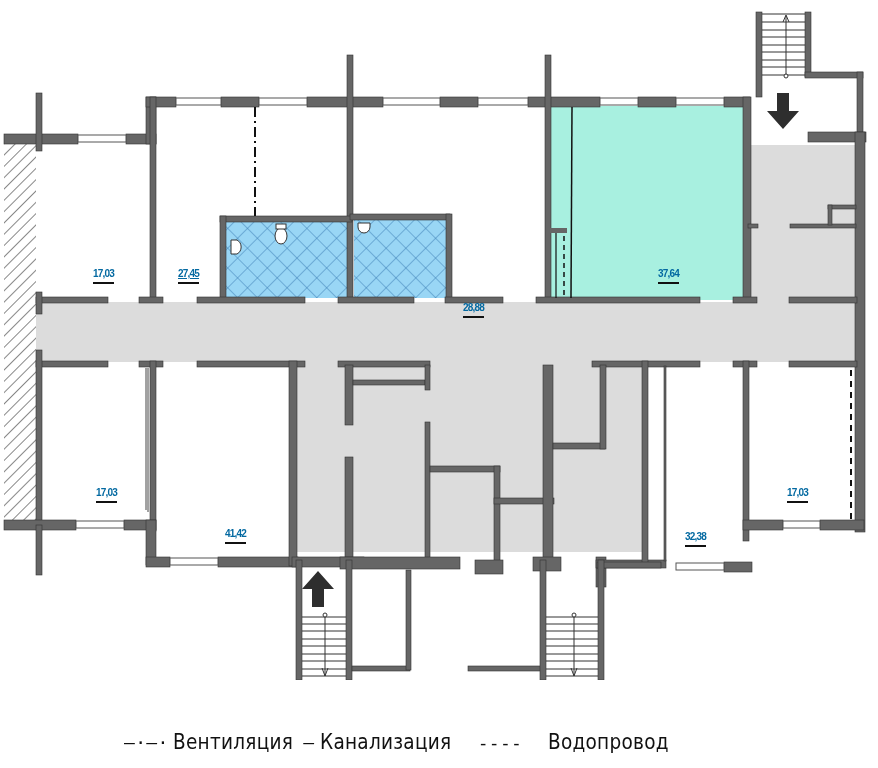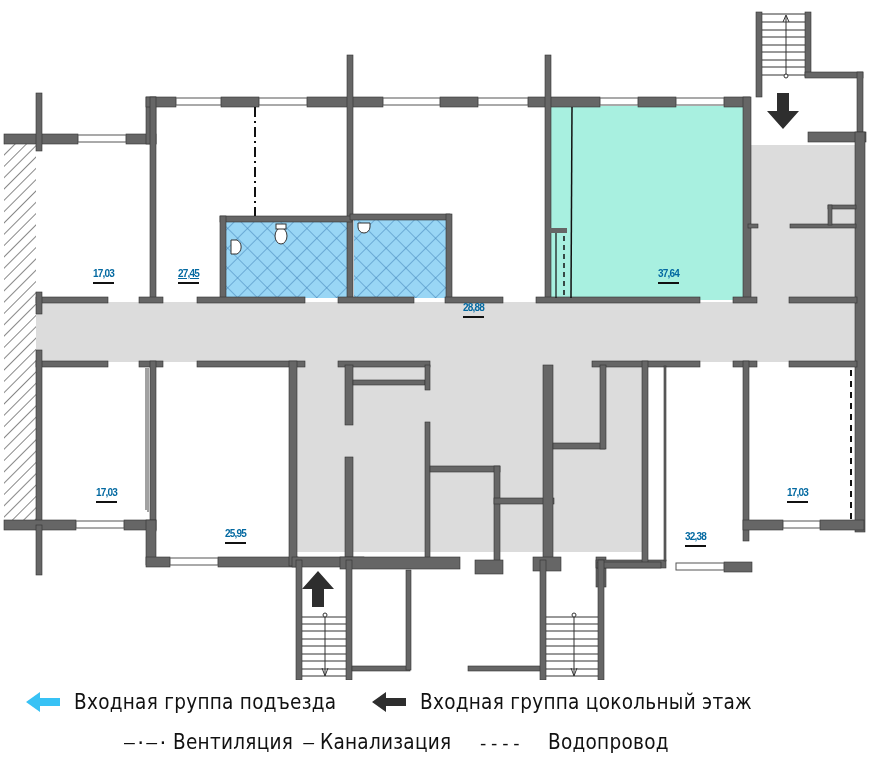--- a/index.html
+++ b/index.html
@@ -221,36 +221,26 @@
     <path d="M777 93 h12 v18 h10 l-16 18 l-16 -18 h10 z" fill="#2e2e2e"></path>
     <path d="M312 607 h12 v-18 h10 l-16 -18 l-16 18 h10 z" fill="#2e2e2e"></path>
   </svg>
 
   
   <div class="area-label" style="left:93px; top:267px;">17,03</div>
   <div class="area-label" style="left:178px; top:267px;text-decoration:underline;">27,45</div>
   <div class="area-label" style="left:463px; top:277px;margin-top:24px;">28,88</div>
   <div class="area-label" style="left:658px; top:267px;text-align:right;">37,64</div>
   <div class="area-label" style="left:96px; top:486px;">17,03</div>
-  <div class="area-label" style="left:225px; top:527px;">25,95</div>
+  <div class="area-label" style="left:225px; top:527px;">41,42</div>
   <div class="area-label" style="left:685px; top:530px;">32,38</div>
   <div class="area-label" style="left:787px; top:486px;">17,03</div>
 </div>
 
 <div class="legend" style="top:680px; height:88px;">
-  <div class="legend-row" style="left:24px; top:10px;">
-    <svg width="38" height="22" viewBox="0 0 38 22">
-      <path d="M2 11 L16 1 V7 H36 V15 H16 V21 Z" fill="#38c2f5"></path>
-    </svg>
-    <span class="txt" style="margin-left:12px;">Входная группа подъезда</span>
-    <svg width="38" height="22" viewBox="0 0 38 22" style="margin-left:-2px;">
-      <path d="M2 11 L16 1 V7 H36 V15 H16 V21 Z" fill="#2e2e2e"></path>
-    </svg>
-    <span class="txt" style="margin-left:12px;">Входная группа цокольный этаж</span>
-  </div>
   <div class="legend-row" style="left:124px; top:50px;">
     <span class="sym">–·–·</span>
     <span class="txt" style="margin-left:4px;">Вентиляция</span>
     <span class="sym" style="margin-left:-6px;">—</span>
     <span class="txt" style="margin-left:6px;">Канализация</span>
     <span class="sym" style="margin-left:8px;">----</span>
     <span class="txt" style="margin-left:26px;">Водопровод</span>
   </div>
 </div>
 

